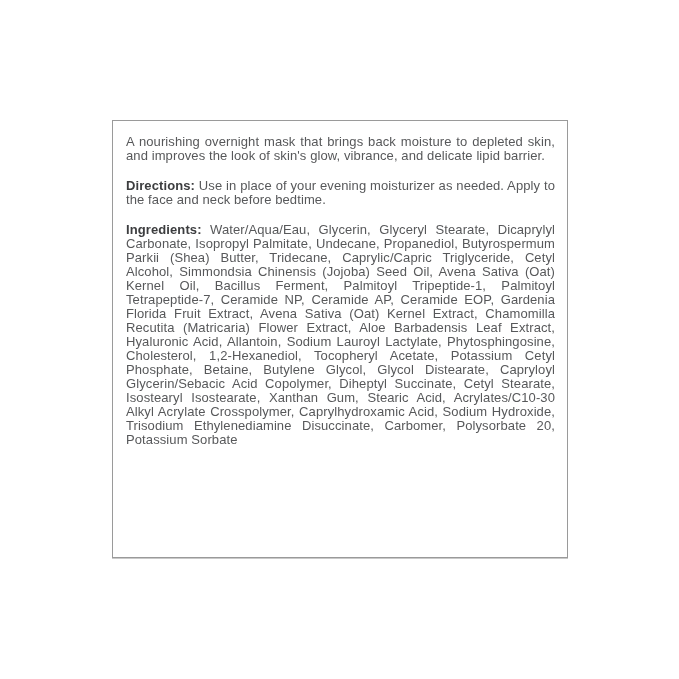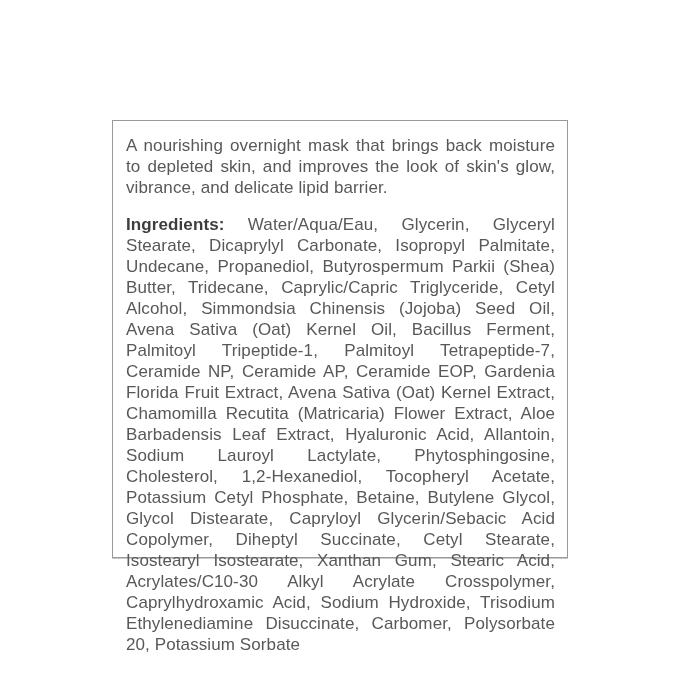--- a/index.html
+++ b/index.html
@@ -24,38 +24,39 @@
     width: 456px;
     height: 438px;
     box-sizing: border-box;
     border: 1px solid var(--border, #9a9a9a);
     box-shadow: 0 1px 0 #c9c9c9;
     background: var(--background, #ffffff);
     padding: 14px 12px 0 13px;
   }
   .para {
     margin: 0 0 16px 0;
-    font-size: 17px;
-    line-height: 21px;
+    font-size: 13px;
+    line-height: 14px;
     letter-spacing: 0.1px;
     color: var(--body-text, #57585a);
     text-align: justify;
   }
   .para .lead {
     font-weight: bold;
     color: var(--heading-text, #3c3d3f);
   }
   .para:last-child { margin-bottom: 16px; }
 </style>
 </head>
 <body>
 
 <div class="canvas">
   <div class="label-box">
 
     <p class="para">A nourishing overnight mask that brings back moisture to depleted skin, and improves the look of skin's glow, vibrance, and delicate lipid barrier.</p>
 
+    <p class="para"><span class="lead">Directions:</span><span> Use in place of your evening moisturizer as needed. Apply to the face and neck before bedtime.</span></p>
 
 
     <p class="para"><span class="lead">Ingredients:</span><span> Water/Aqua/Eau, Glycerin, Glyceryl Stearate, Dicaprylyl Carbonate, Isopropyl Palmitate, Undecane, Propanediol, Butyrospermum Parkii (Shea) Butter, Tridecane, Caprylic/Capric Triglyceride, Cetyl Alcohol, Simmondsia Chinensis (Jojoba) Seed Oil, Avena Sativa (Oat) Kernel Oil, Bacillus Ferment, Palmitoyl Tripeptide-1, Palmitoyl Tetrapeptide-7, Ceramide NP, Ceramide AP, Ceramide EOP, Gardenia Florida Fruit Extract, Avena Sativa (Oat) Kernel Extract, Chamomilla Recutita (Matricaria) Flower Extract, Aloe Barbadensis Leaf Extract, Hyaluronic Acid, Allantoin, Sodium Lauroyl Lactylate, Phytosphingosine, Cholesterol, 1,2-Hexanediol, Tocopheryl Acetate, Potassium Cetyl Phosphate, Betaine, Butylene Glycol, Glycol Distearate, Capryloyl Glycerin/Sebacic Acid Copolymer, Diheptyl Succinate, Cetyl Stearate, Isostearyl Isostearate, Xanthan Gum, Stearic Acid, Acrylates/C10-30 Alkyl Acrylate Crosspolymer, Caprylhydroxamic Acid, Sodium Hydroxide, Trisodium Ethylenediamine Disuccinate, Carbomer, Polysorbate 20, Potassium Sorbate</span></p>
 
   </div>
 </div>
 
 </body></html>

